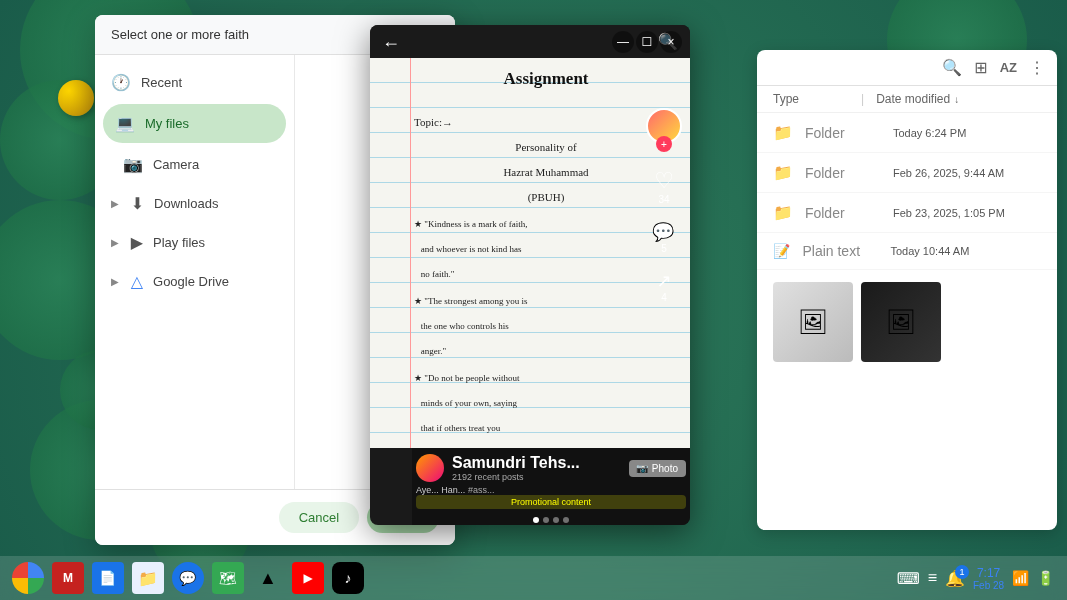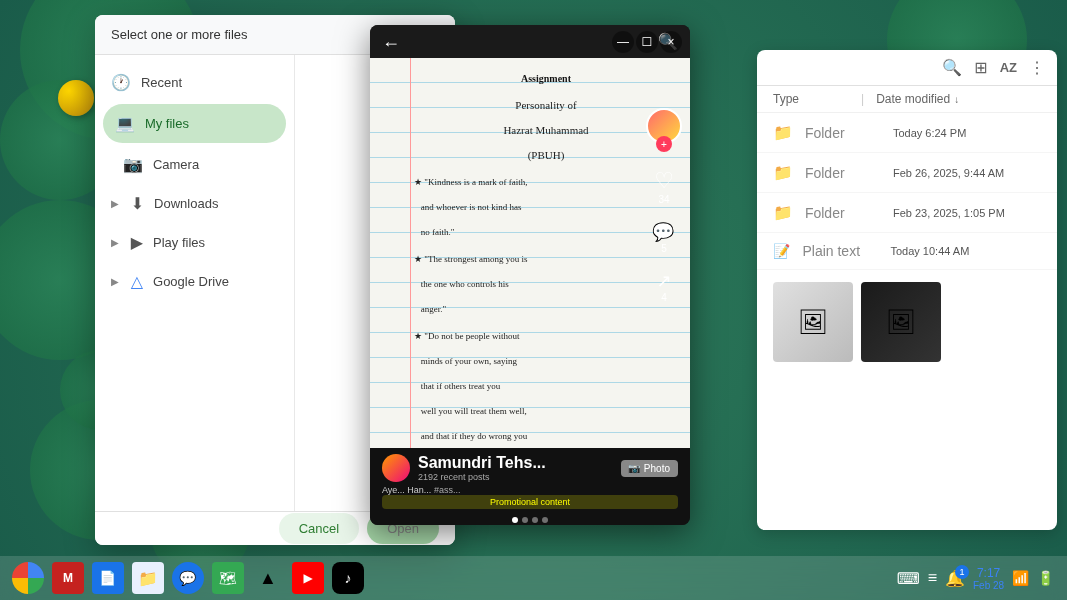--- a/index.html
+++ b/index.html
@@ -95,21 +95,21 @@
     .file-picker-main {
       flex: 1;
       overflow-y: auto;
       padding: 8px;
     }
 
     .file-picker-footer {
       display: flex;
       justify-content: flex-end;
       gap: 8px;
-      padding: 1px 16px;
+      padding: 12px 16px;
       border-top: 1px solid #e0e0e0;
       background: white;
     }
 
     .footer-btn {
       padding: 8px 20px;
       border-radius: 20px;
       border: none;
       font-size: 13px;
       cursor: pointer;
@@ -196,25 +196,25 @@
       right: 12px;
       font-family: 'Segoe UI', cursive;
       font-size: 10px;
       color: #222;
       line-height: 25px;
       padding-left: 32px;
     }
 
     .assignment-title {
       text-align: center;
-      font-size: 10px;
+      font-size: 17px;
       font-weight: bold;
       font-family: serif;
       color: #111;
-      margin-bottom: 2px;
+      margin-bottom: 19px;
       padding-left: 0;
     }
 
     .phone-actions {
       position: absolute;
       right: 8px;
       top: 50px;
       display: flex;
       flex-direction: column;
       gap: 16px;
@@ -255,21 +255,22 @@
       align-items: center;
       justify-content: center;
       color: white;
       font-size: 10px;
       margin-top: -8px;
       margin-left: 10px;
     }
 
     .phone-bottom-bar {
       background: #111;
-      padding: 6px 12px;
+      padding: 6px 4px;
+      margin-left: 42px;
     }
 
     .promo-bar {
       background: rgba(255,255,0,0.2);
       border-radius: 4px;
       padding: 2px 8px;
       font-size: 9px;
       color: yellow;
       text-align: center;
       margin-bottom: 4px;
@@ -505,21 +506,21 @@
   <div class="green-circle" style="width:120px;height:120px;bottom:150px;right:80px;"></div>
 
   <div class="coin" style="top:80px;left:58px;"></div>
   <div class="coin" style="top:200px;right:50px;"></div>
   <div class="coin" style="bottom:150px;right:40px;width:28px;height:28px;"></div>
   <div class="coin" style="top:290px;right:80px;width:30px;height:30px;"></div>
 </div>
 
 <div class="file-picker">
   <div class="file-picker-header">
-    <span>Select one or more files</span>
+    <span>Select one or more faith</span>
   </div>
   <div class="file-picker-body">
 
     <div class="file-picker-sidebar">
 
       <div class="sidebar-item">
         <span class="sidebar-icon">🕐</span>
         <span>Recent</span>
       </div>
 
@@ -569,20 +570,21 @@
   <div class="phone-topbar">
     <div class="phone-back">←</div>
     <div class="phone-search">🔍</div>
   </div>
 
   <div class="assignment-image">
     <div class="notebook-lines"></div>
     <div class="notebook-margin"></div>
     <div class="assignment-text">
       <div class="assignment-title">Assignment</div>
+      <div style="font-size:11px;">Topic:→</div>
       <div style="text-align:center;font-size:11px;font-family:serif;">Personality of<br>Hazrat Muhammad<br>(PBUH)</div>
       <div style="font-size:9px;margin-top:2px;">★ "Kindness is a mark of faith,<br>&nbsp;&nbsp; and whoever is not kind has<br>&nbsp;&nbsp; no faith."</div>
       <div style="font-size:9px;margin-top:2px;">★ "The strongest among you is<br>&nbsp;&nbsp; the one who controls his<br>&nbsp;&nbsp; anger."</div>
       <div style="font-size:9px;margin-top:2px;">★ "Do not be people without<br>&nbsp;&nbsp; minds of your own, saying<br>&nbsp;&nbsp; that if others treat you<br>&nbsp;&nbsp; well you will treat them well,<br>&nbsp;&nbsp; and that if they do wrong you<br>&nbsp;&nbsp; will do wrong. But instead<br>&nbsp;&nbsp; accustom yourselves to do good<br>&nbsp;&nbsp; if people do good and not to<br>&nbsp;&nbsp; do wrong if they do evil."</div>
 
     </div>
 
     <div class="phone-actions">
       <div style="text-align:center;">
         <div class="profile-circle"></div>

